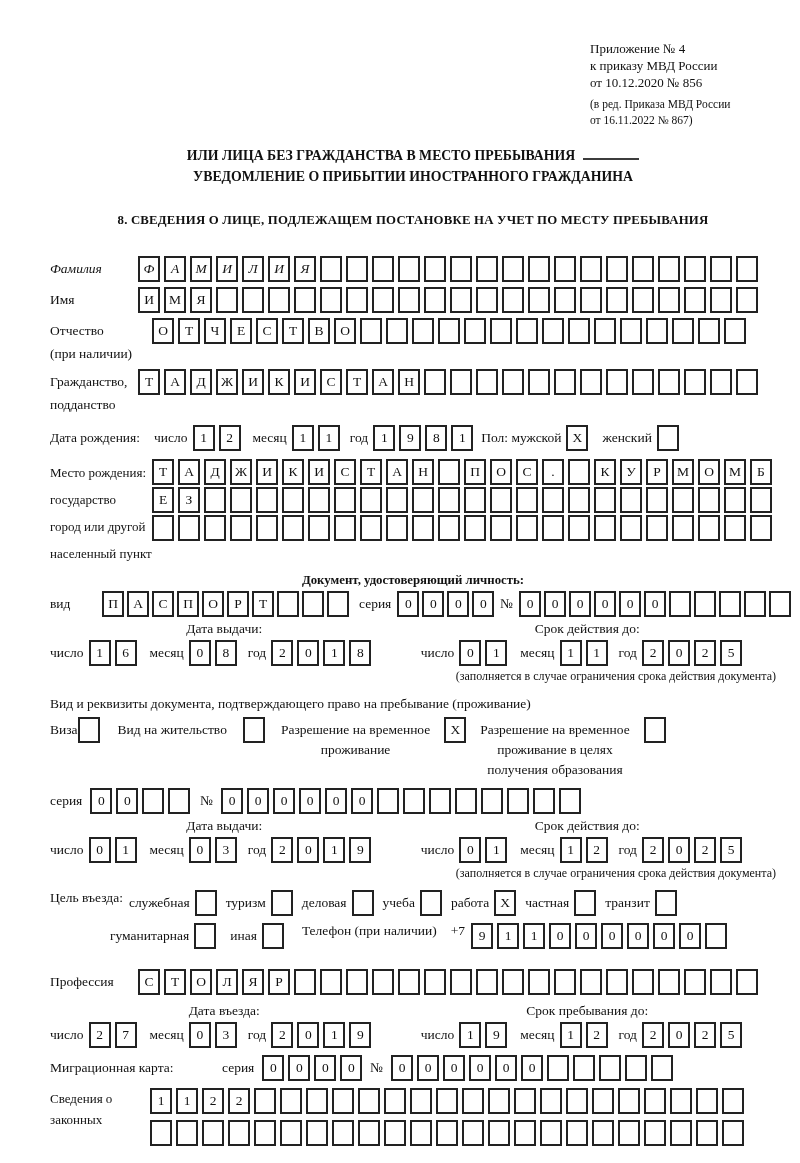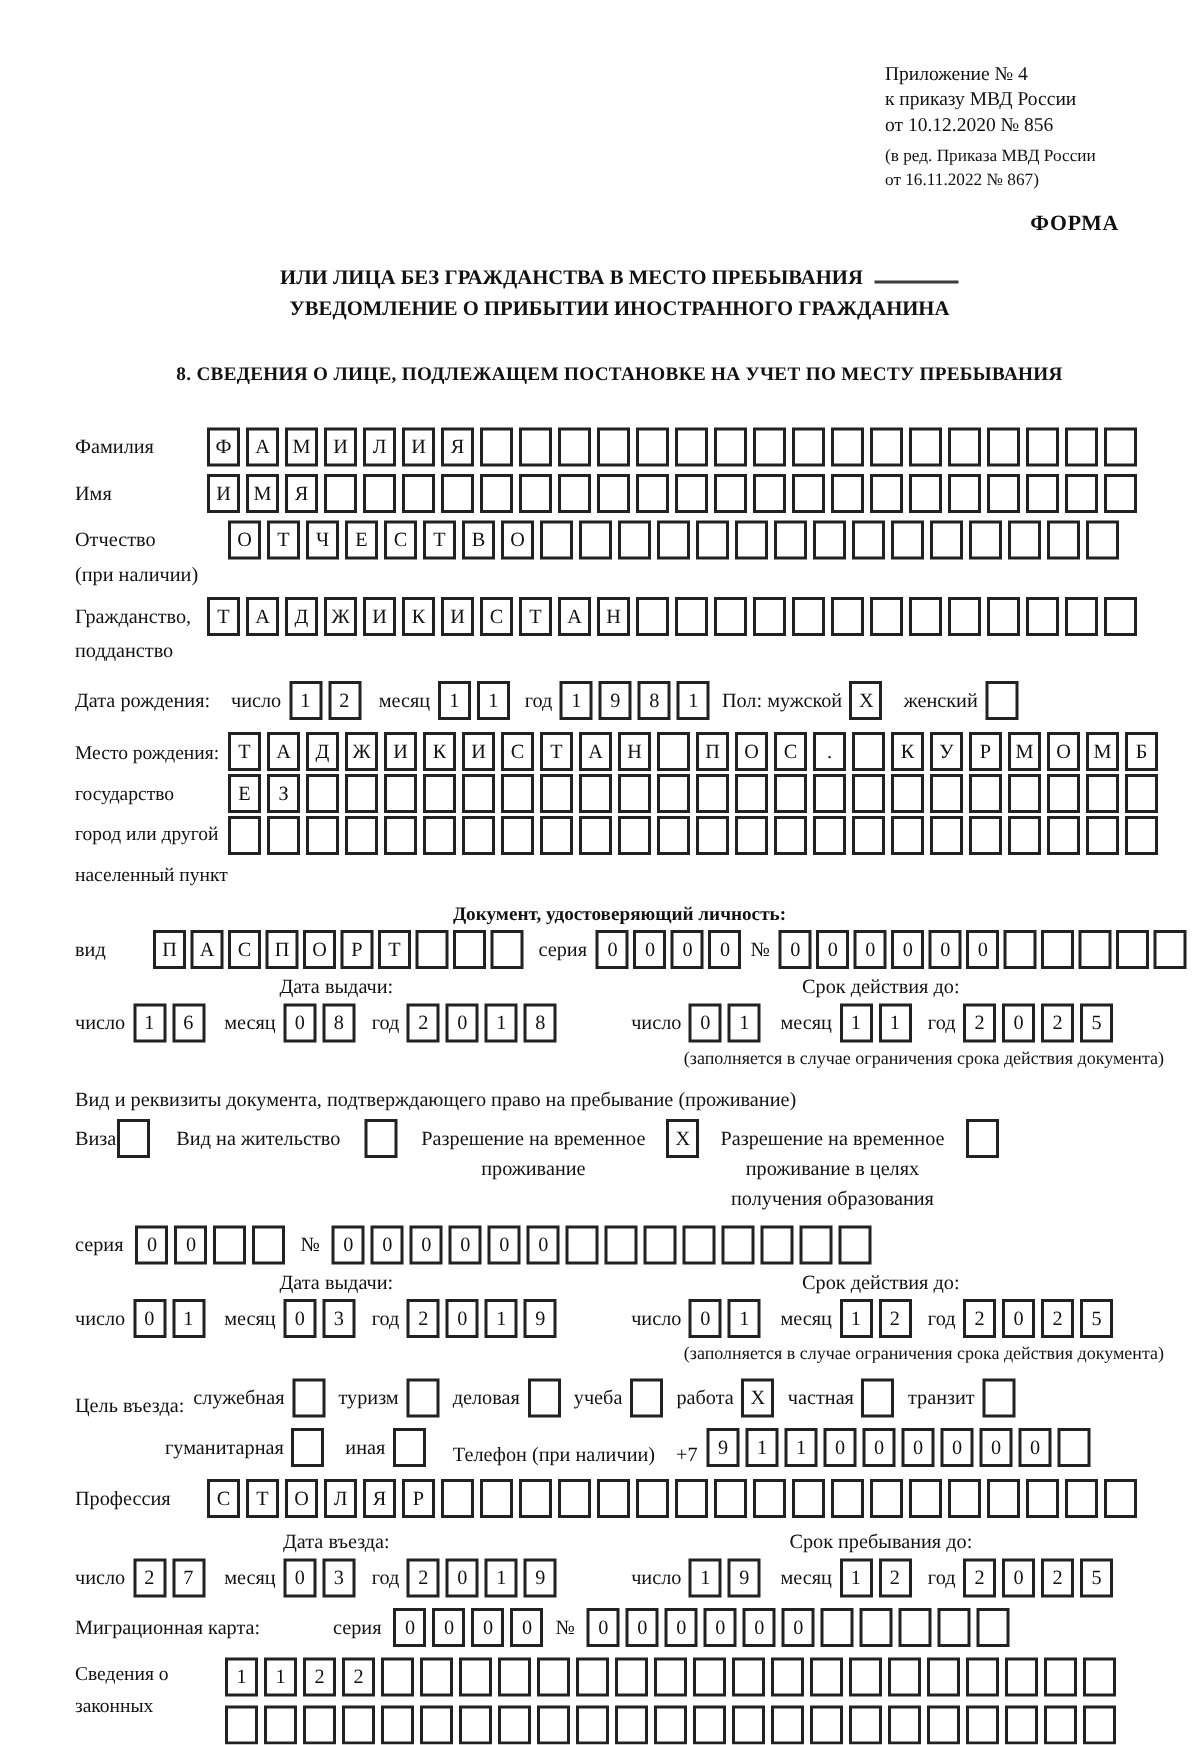--- a/index.html
+++ b/index.html
@@ -33,48 +33,47 @@
   .datehead .dh-r{width:52%;text-align:center;}
   .daterow{display:flex;align-items:center;justify-content:space-between;padding-right:34px;margin-top:3px;}
   .note{font-size:12px;text-align:right;margin-top:3px;}
 
   .plain{font-size:13.5px;margin-top:10px;line-height:1.5;}
   .visarow{display:flex;align-items:flex-start;margin-top:2px;font-size:13.5px;}
   .vlabel{line-height:26px;flex:none;}
   .vcenter{text-align:center;line-height:20px;flex:none;padding-top:3px;}
   .sp{flex:none;}
 
-  .purpose-row{display:flex;align-items:flex-end;margin-top:9px;font-size:13.5px;flex-wrap:nowrap;}
+  .purpose-row{display:flex;align-items:flex-start;margin-top:9px;font-size:13.5px;flex-wrap:nowrap;}
   .purpose-row .grp{margin-right:9px;}
 </style>
 </head>
 <body>
 
 <div class="page">
 
   <div class="hdr">
     <div>Приложение № 4</div>
     <div>к приказу МВД России</div>
     <div>от 10.12.2020 № 856</div>
     <div class="hdr-small">
       <div>(в ред. Приказа МВД России</div>
       <div>от 16.11.2022 № 867)</div>
     </div>
   </div>
 
-  <div class="forma">ФОРМА</div>
 
   <div class="title">
     <div><span>ИЛИ ЛИЦА БЕЗ ГРАЖДАНСТВА В МЕСТО ПРЕБЫВАНИЯ</span><span class="uline"></span></div>
     <div>УВЕДОМЛЕНИЕ О ПРИБЫТИИ ИНОСТРАННОГО ГРАЖДАНИНА</div>
   </div>
 
   <div class="section-h">8. СВЕДЕНИЯ О ЛИЦЕ, ПОДЛЕЖАЩЕМ ПОСТАНОВКЕ НА УЧЕТ ПО МЕСТУ ПРЕБЫВАНИЯ</div>
 
-  <div class="frow" style="margin-top:28px;">
+  <div class="frow" style="margin-top:28px;font-style:italic;">
     <div class="flabel w88">Фамилия</div>
     <div class="cells">
         <span class="cell">Ф</span>
         <span class="cell">А</span>
         <span class="cell">М</span>
         <span class="cell">И</span>
         <span class="cell">Л</span>
         <span class="cell">И</span>
         <span class="cell">Я</span>
         <span class="cell"></span>
@@ -554,21 +553,21 @@
         <span class="cell">0</span>
         <span class="cell">0</span>
         <span class="cell">0</span>
         <span class="cell">0</span>
         <span class="cell">0</span>
         <span class="cell">0</span>
         <span class="cell"></span>
       </div>
   </div>
 
-  <div class="frow" style="margin-top:8px;">
+  <div class="frow" style="margin-top:20px;">
     <div class="flabel w88">Профессия</div>
     <div class="cells">
         <span class="cell">С</span>
         <span class="cell">Т</span>
         <span class="cell">О</span>
         <span class="cell">Л</span>
         <span class="cell">Я</span>
         <span class="cell">Р</span>
         <span class="cell"></span>
         <span class="cell"></span>

